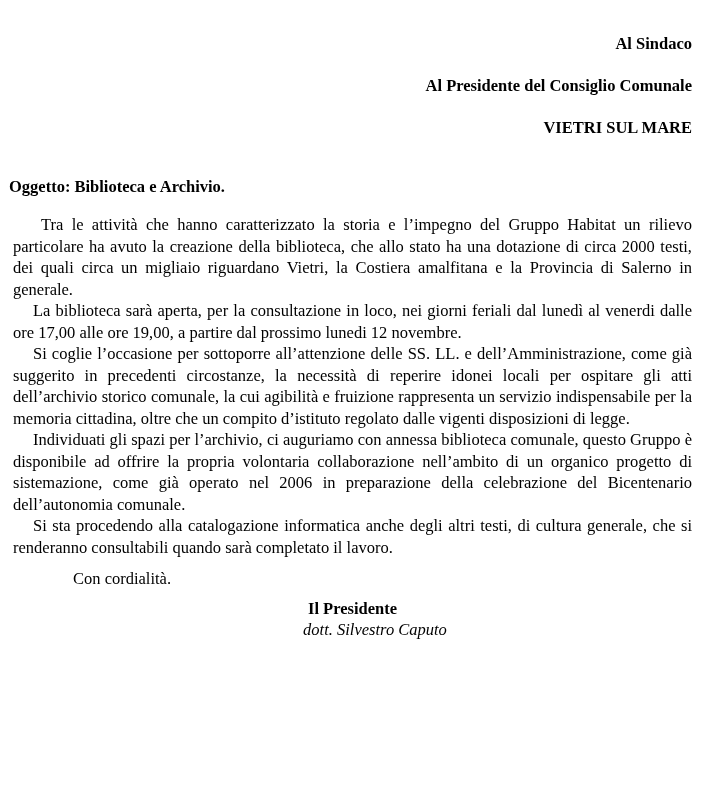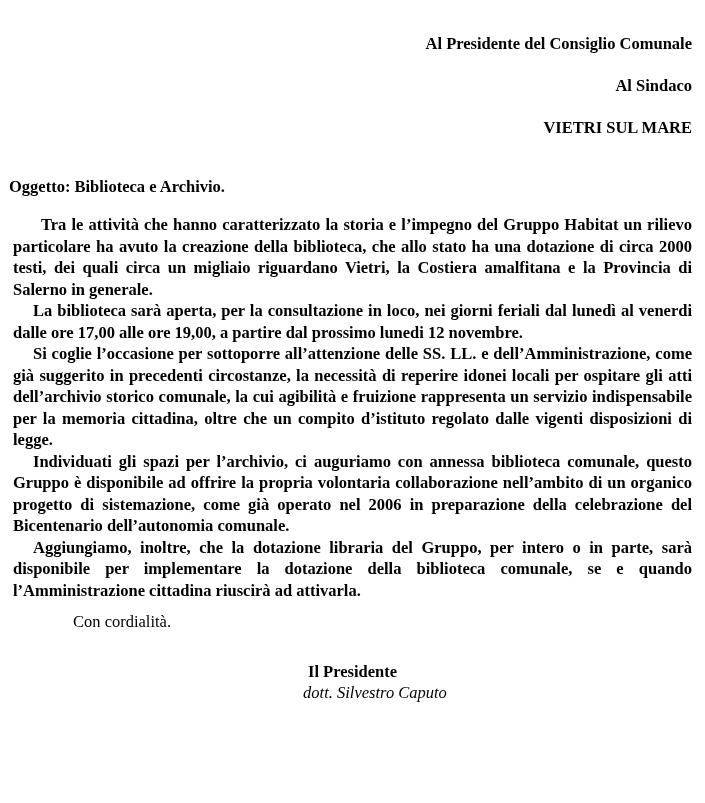--- a/index.html
+++ b/index.html
@@ -25,56 +25,56 @@
   .subject {
     margin: 38px 13px 0 9px;
     font-weight: bold;
     line-height: 21px;
   }
   .body-text {
     margin: 17px 13px 0 13px;
     text-align: justify;
     line-height: 21.5px;
   }
-  .body-text p { margin: 0; font-weight: bold; }
+  .body-text p { margin: 0; }
   .ind-lg { text-indent: 28px; }
   .ind-md { text-indent: 20px; }
   .ind-sm { text-indent: 8px; }
   .closing {
     margin: 10px 13px 0 13px;
     line-height: 21.5px;
     text-indent: 60px;
   }
   .signature {
-    margin-top: 28px;
+    margin-top: 8px;
     text-align: center;
     line-height: 21.5px;
   }
   .signature .sig-title { font-weight: bold; }
   .signature .sig-name { font-style: italic; padding-left: 45px; }
 </style>
 </head>
 <body>
 
 <div class="page">
 
   <div class="recipients">
+    <div class="recipient-line">Al Sindaco</div>
     <div class="recipient-line">Al Presidente del Consiglio Comunale</div>
-    <div class="recipient-line">Al Sindaco</div>
     <div class="recipient-line">VIETRI SUL MARE</div>
   </div>
 
   <div class="subject">Oggetto: Biblioteca e Archivio.</div>
 
   <div class="body-text">
     <p class="ind-lg">Tra le attività che hanno caratterizzato la storia e l’impegno del Gruppo Habitat un rilievo particolare ha avuto la creazione della biblioteca, che allo stato ha una dotazione di circa 2000 testi, dei quali circa un migliaio riguardano Vietri, la Costiera amalfitana e la Provincia di Salerno in generale.</p>
     <p class="ind-md">La biblioteca sarà aperta, per la consultazione in loco, nei giorni feriali dal lunedì al venerdi dalle ore 17,00 alle ore 19,00, a partire dal prossimo lunedi 12 novembre.</p>
     <p class="ind-md">Si coglie l’occasione per sottoporre all’attenzione delle SS. LL. e dell’Amministrazione, come già suggerito in precedenti circostanze, la necessità di reperire idonei locali per ospitare gli atti dell’archivio storico comunale, la cui agibilità e fruizione rappresenta un servizio indispensabile per la memoria cittadina, oltre che un compito d’istituto regolato dalle vigenti disposizioni di legge.</p>
     <p class="ind-md">Individuati gli spazi per l’archivio, ci auguriamo con annessa biblioteca comunale, questo Gruppo è disponibile ad offrire la propria volontaria collaborazione nell’ambito di un organico progetto di sistemazione, come già operato nel 2006 in preparazione  della celebrazione del Bicentenario dell’autonomia comunale.</p>
-    <p class="ind-md">Aggiungiamo, inoltre, che la dotazione libraria del Gruppo, per intero o in parte, sarà disponibile per implementare la dotazione della biblioteca comunale, se e quando l’Amministrazione cittadina riuscirà ad attivarla.</p>
+    <p class="ind-md">Si sta procedendo alla catalogazione informatica anche degli altri testi, di cultura generale, che si renderanno  consultabili quando sarà completato il lavoro.</p>
   </div>
 
   <div class="closing">Con cordialità.</div>
 
   <div class="signature">
     <div class="sig-title">Il Presidente</div>
     <div class="sig-name">dott. Silvestro Caputo</div>
   </div>
 
 </div>

